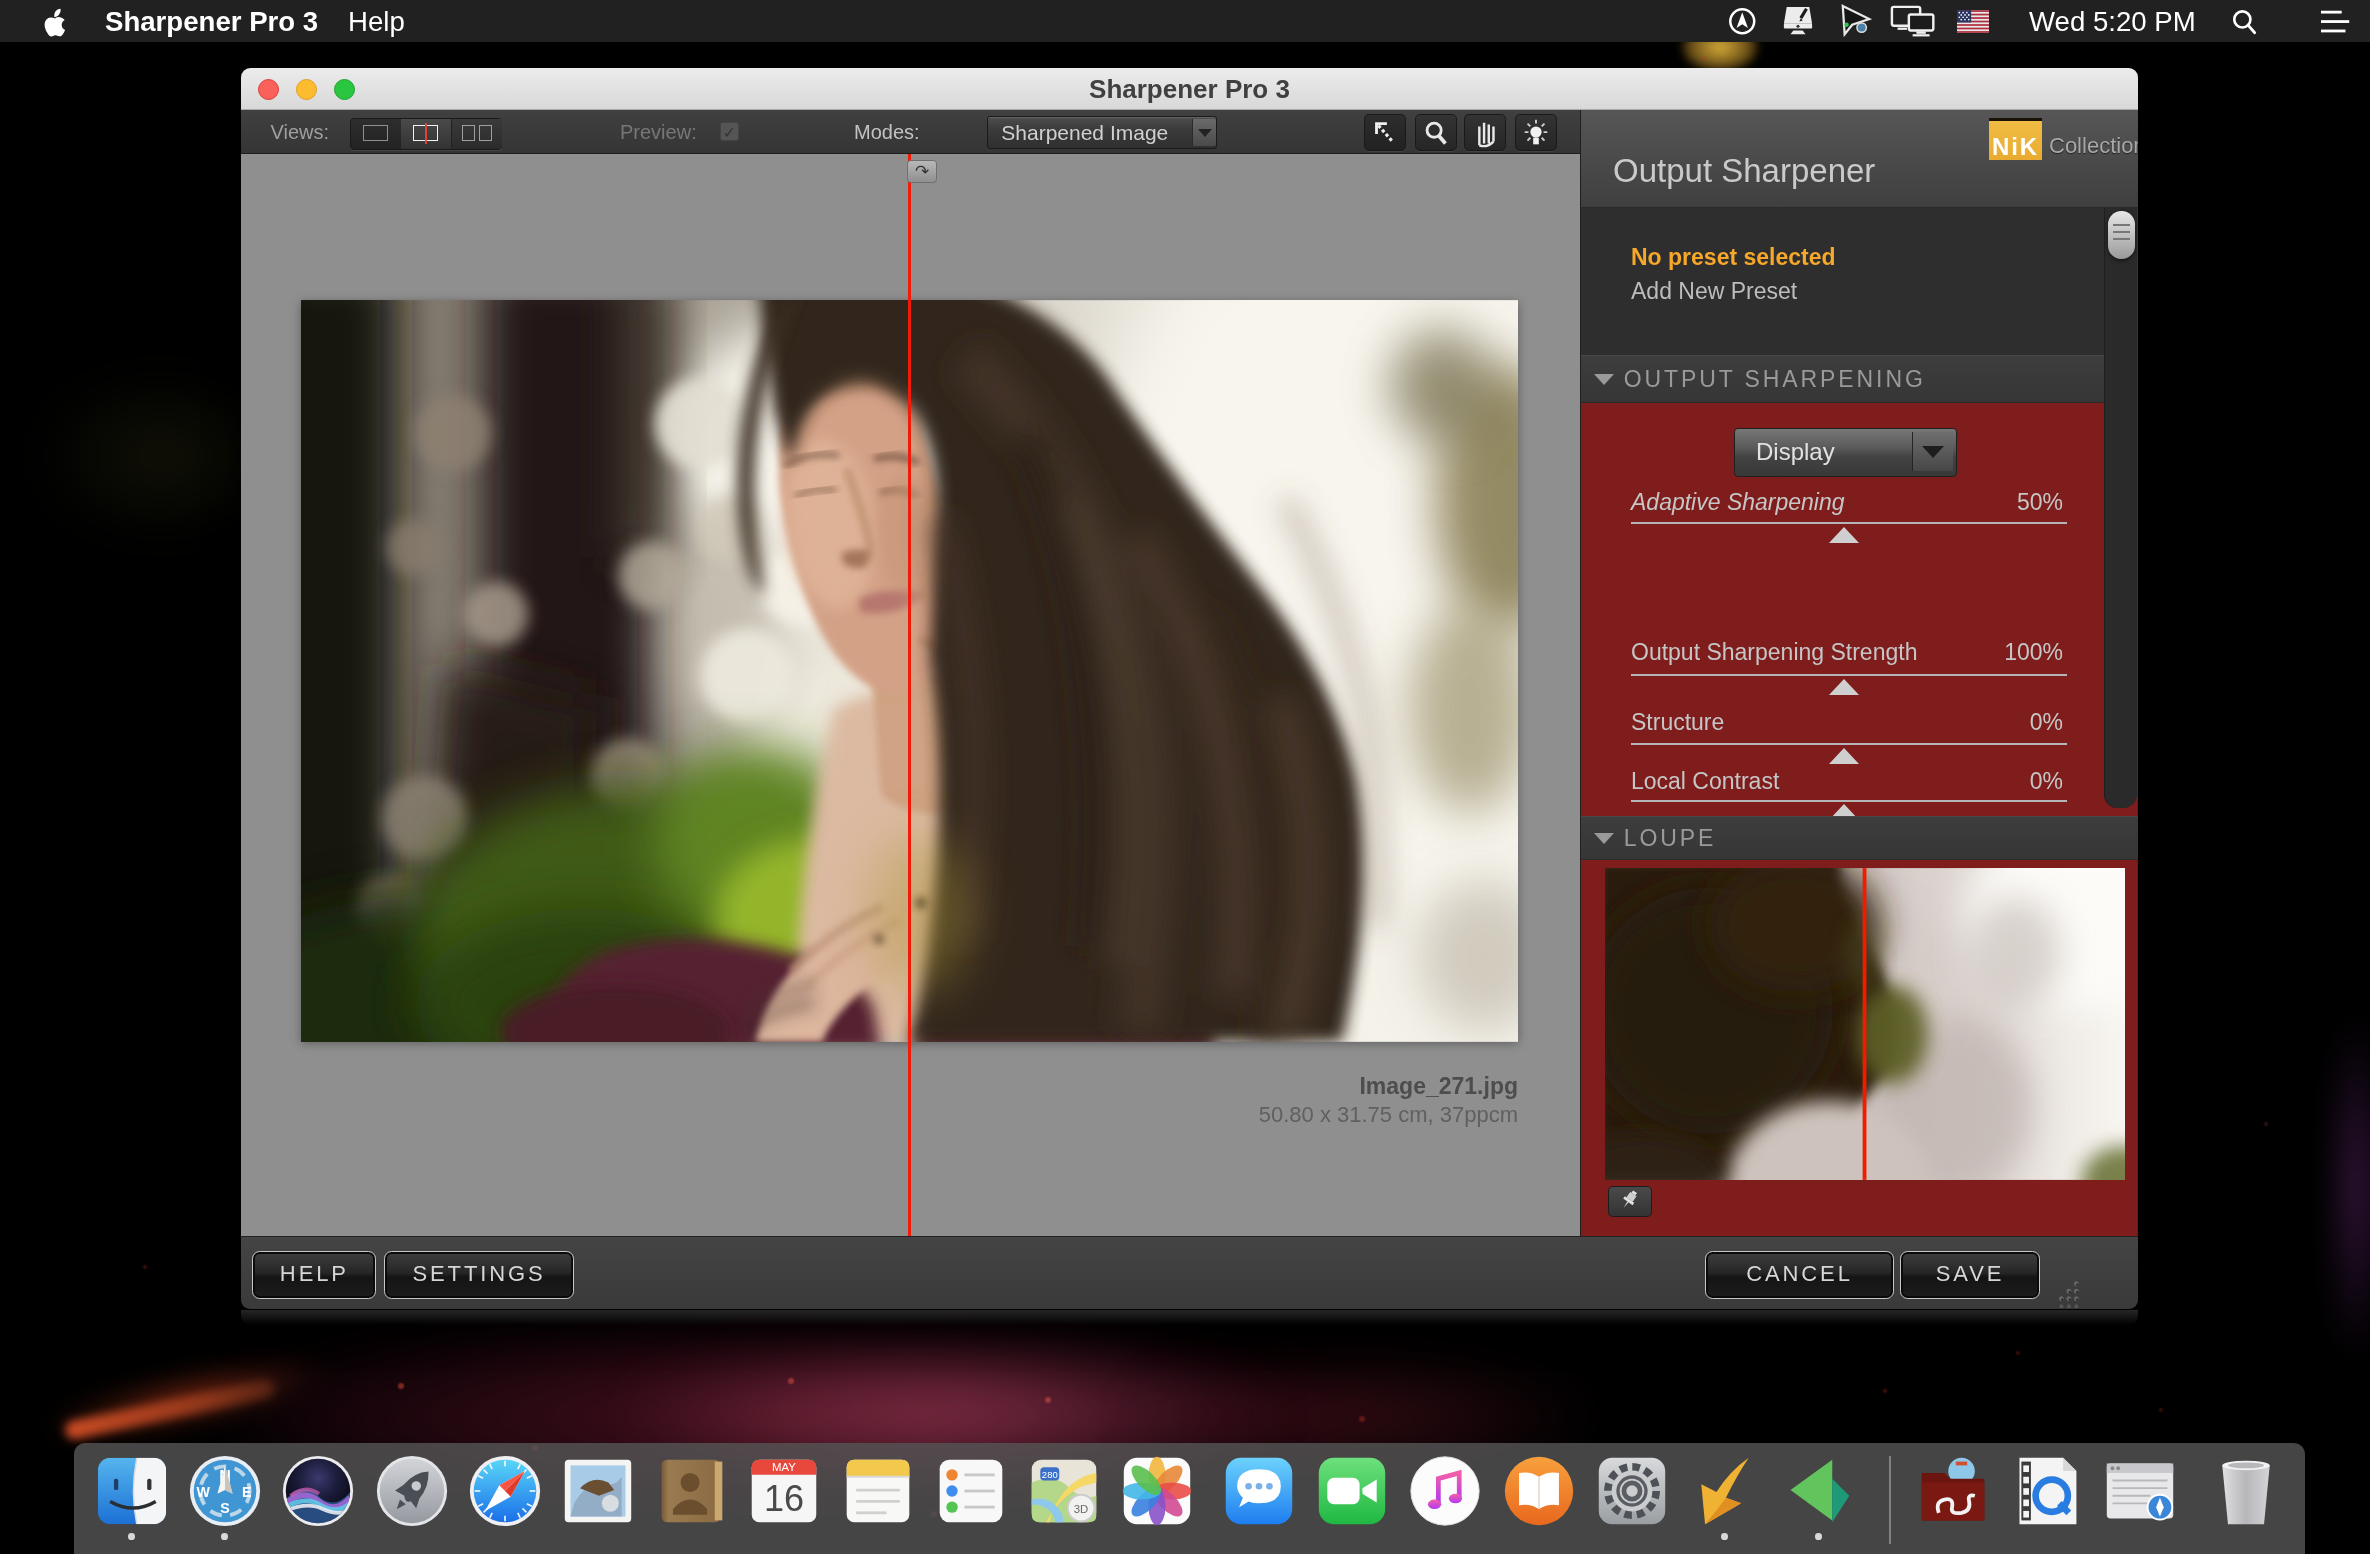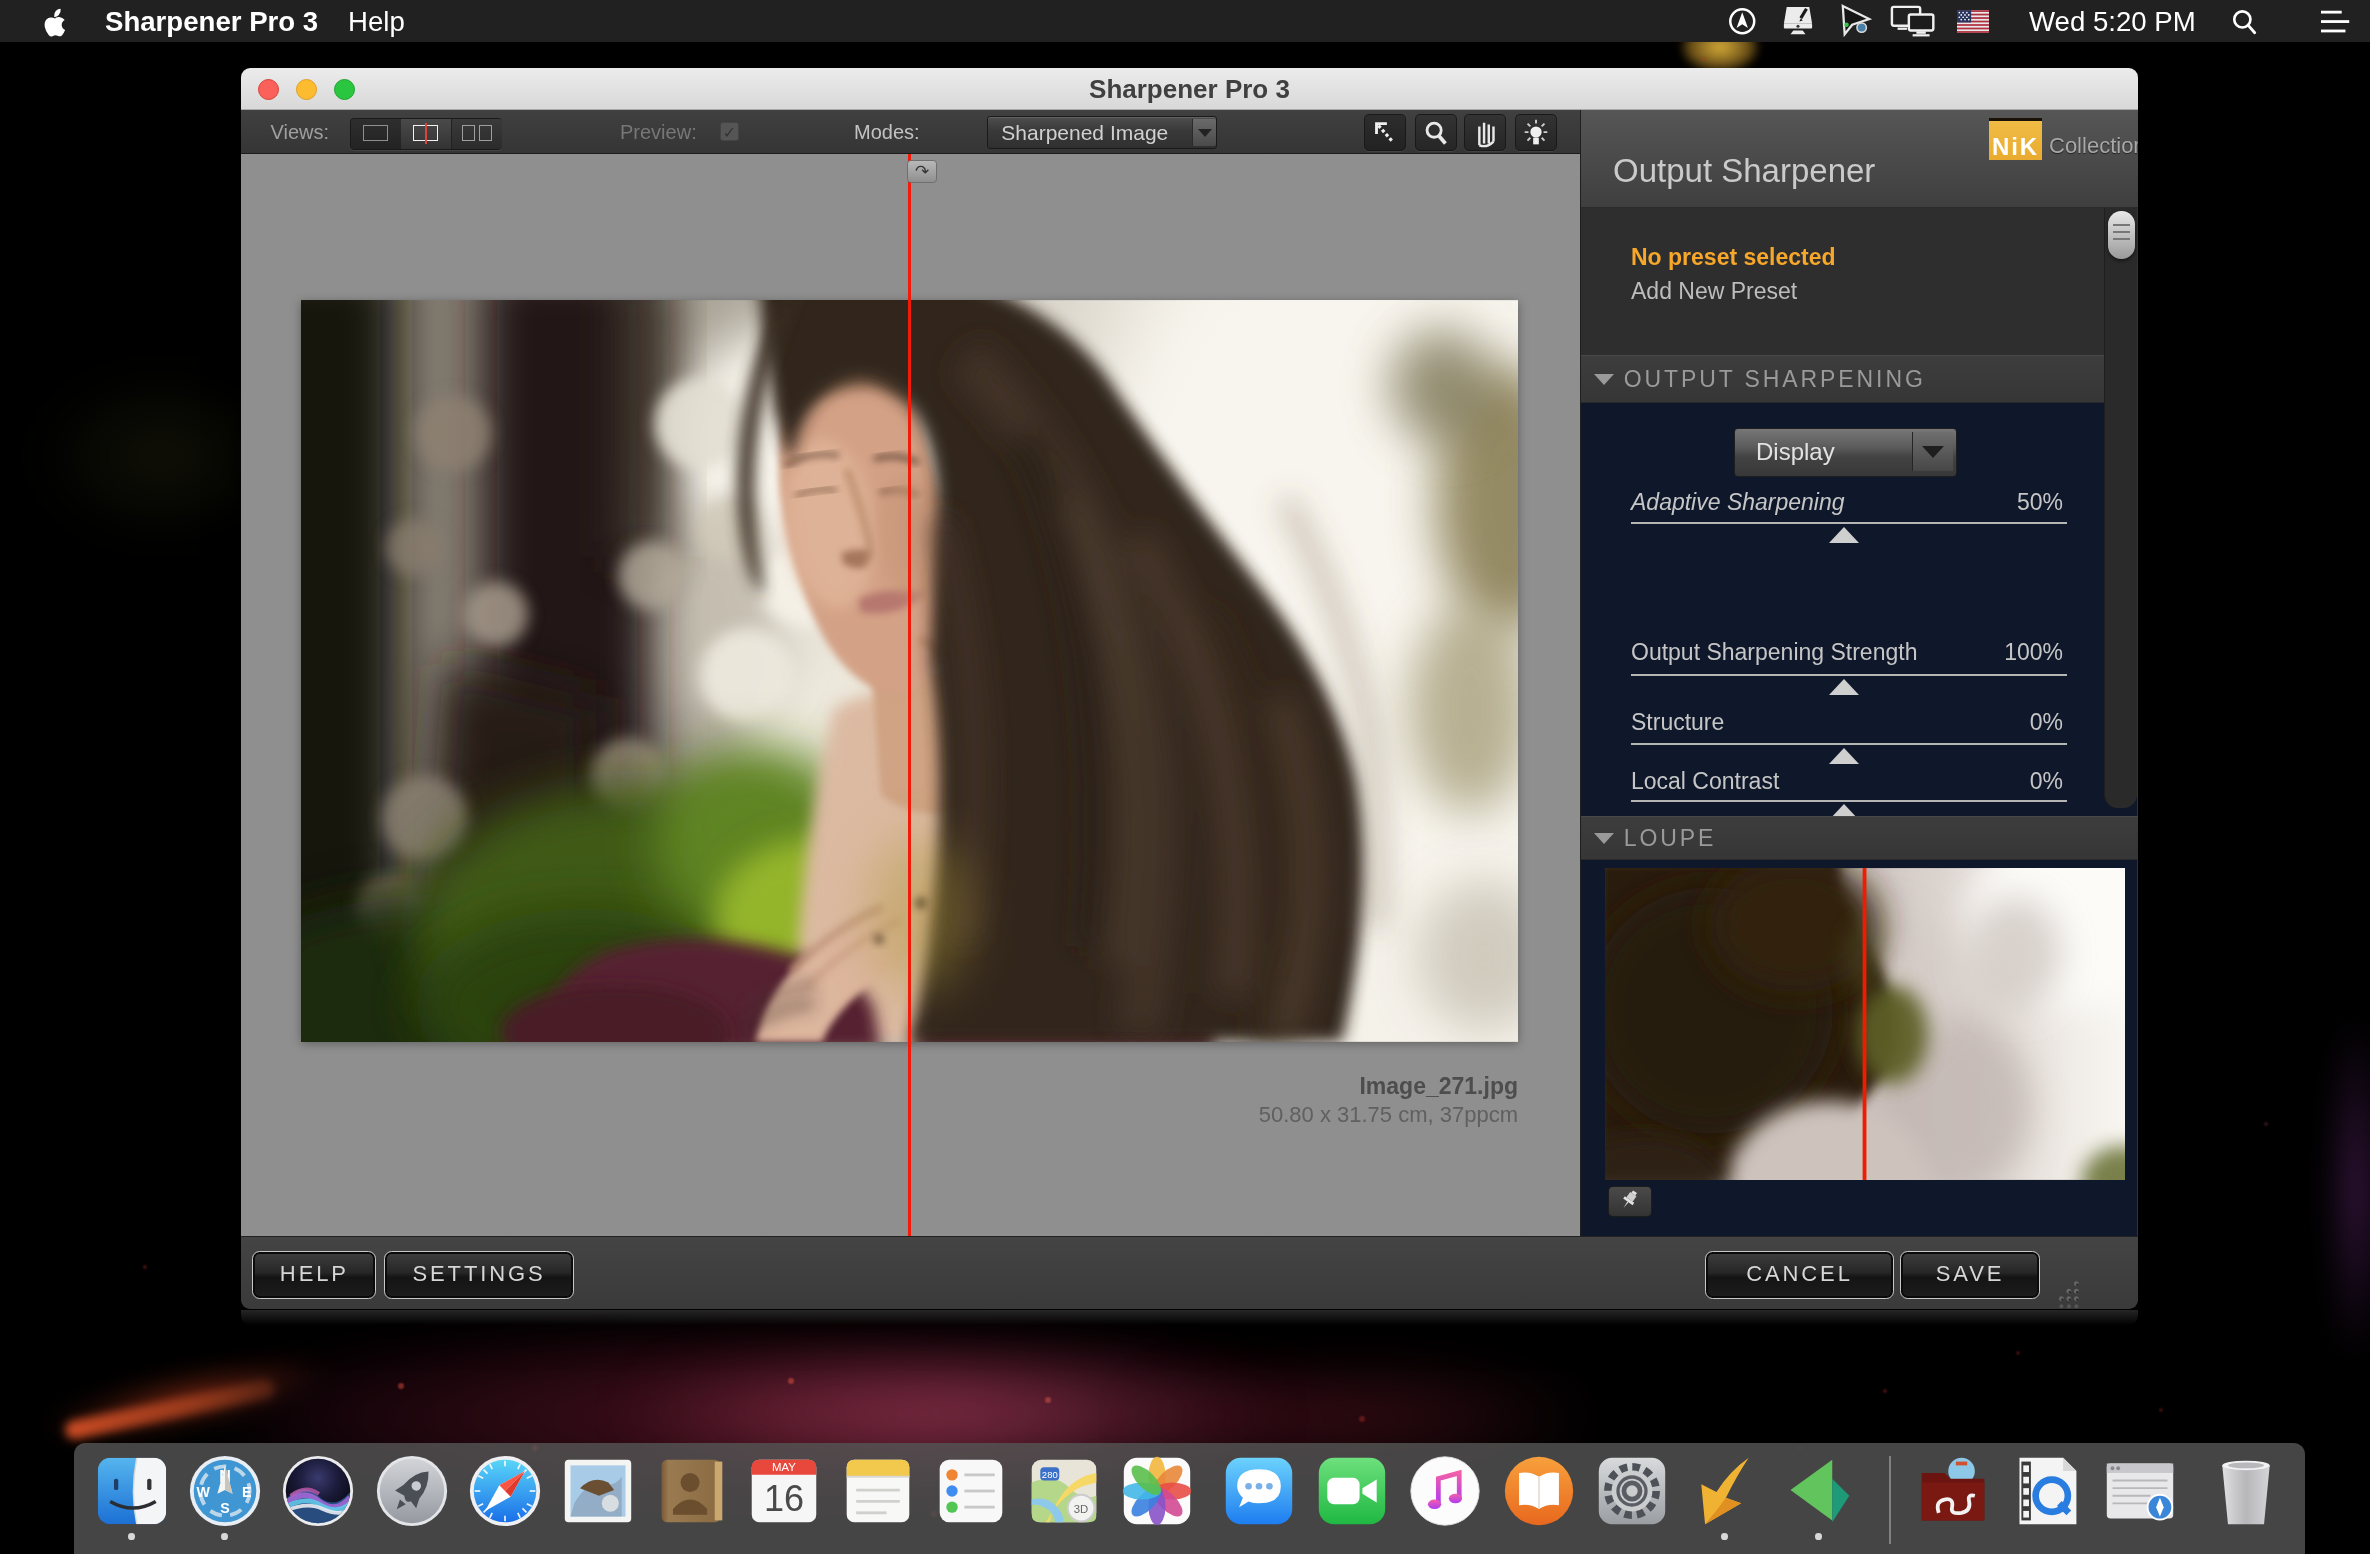--- a/index.html
+++ b/index.html
@@ -15,21 +15,21 @@
 #menubar .txt { position:absolute; top:0; height:42px; line-height:44px; font-size:27.6px; }
 
 
 #win { position:absolute; left:241px; top:68px; width:1897px; height:1241px; border-radius:9.5px; overflow:hidden; background:#333; box-shadow:0 21px 34px rgba(0,0,0,0.6); }
 #titlebar { position:absolute; left:0; top:0; width:100%; height:42px; background:linear-gradient(#ececec,#d8d8d8); border-bottom:1px solid #a9a9a9; }
 .tl { position:absolute; top:10.5px; width:21px; height:21px; border-radius:50%; }
 #title { position:absolute; width:100%; text-align:center; line-height:43px; font-size:26px; font-weight:600; color:#404040; }
 
 #toolbar { position:absolute; left:0; top:42px; width:1339px; height:44px; background:linear-gradient(#404040,#353535); border-bottom:1px solid #1c1c1c; }
 #canvas { position:absolute; left:0; top:86px; width:1339px; height:1082px; background:#8f8f8f; }
-#panel { position:absolute; left:1339px; top:42px; width:557px; height:1126px; background:#0f172a; border-left:1px solid #1f1f1f; }
+#panel { position:absolute; left:1339px; top:42px; width:557px; height:1126px; background:#7f1d1d; border-left:1px solid #1f1f1f; }
 #bottombar { position:absolute; left:0; top:1168px; width:1897px; height:73px; background:linear-gradient(#444,#3a3a3a); border-top:1px solid #222; }
 
 
 .bbtn { position:absolute; top:14.3px; height:48px; border:1.9px solid #c7c7c7; border-radius:7.6px; background:linear-gradient(#3e3e3e 0%, #262626 45%, #141414 55%, #1d1d1d 100%); color:#d6d6d6; font-size:22px; letter-spacing:2.9px; text-align:center; box-shadow:inset 0 0 0 1.9px #0a0a0a; }
 
 
 .sechead { position:absolute; left:0; width:523px; height:48px; background:linear-gradient(#3d3d3d,#363636); border-top:1px solid #484848; border-bottom:1px solid #2a2a2a; color:#9a9a9a; font-size:23px; letter-spacing:2.9px; }
 .sechead .tri { display:inline-block; margin:0 9.5px 3.8px 13.3px; width:0; height:0; border-left:10.5px solid transparent; border-right:10.5px solid transparent; border-top:11.4px solid #9a9a9a; vertical-align:middle; }
 .slabel { position:absolute; color:#c6c6c6; font-size:23px; }
 .spct { position:absolute; color:#c6c6c6; font-size:23px; right:74px; }

